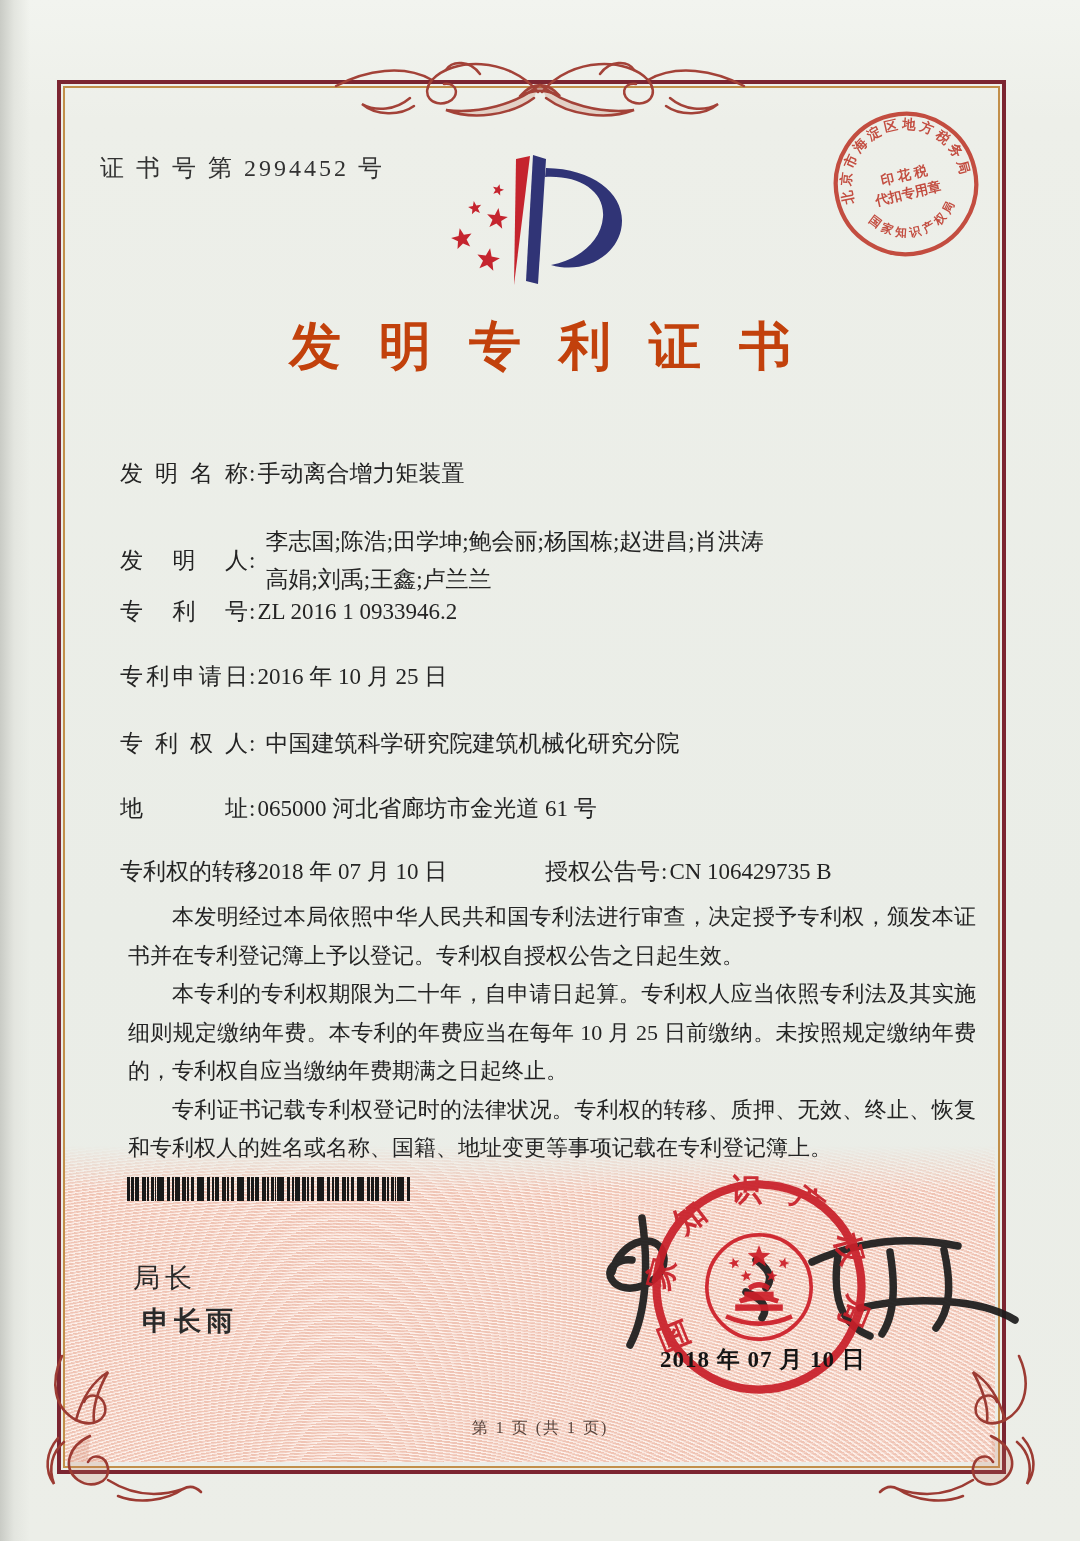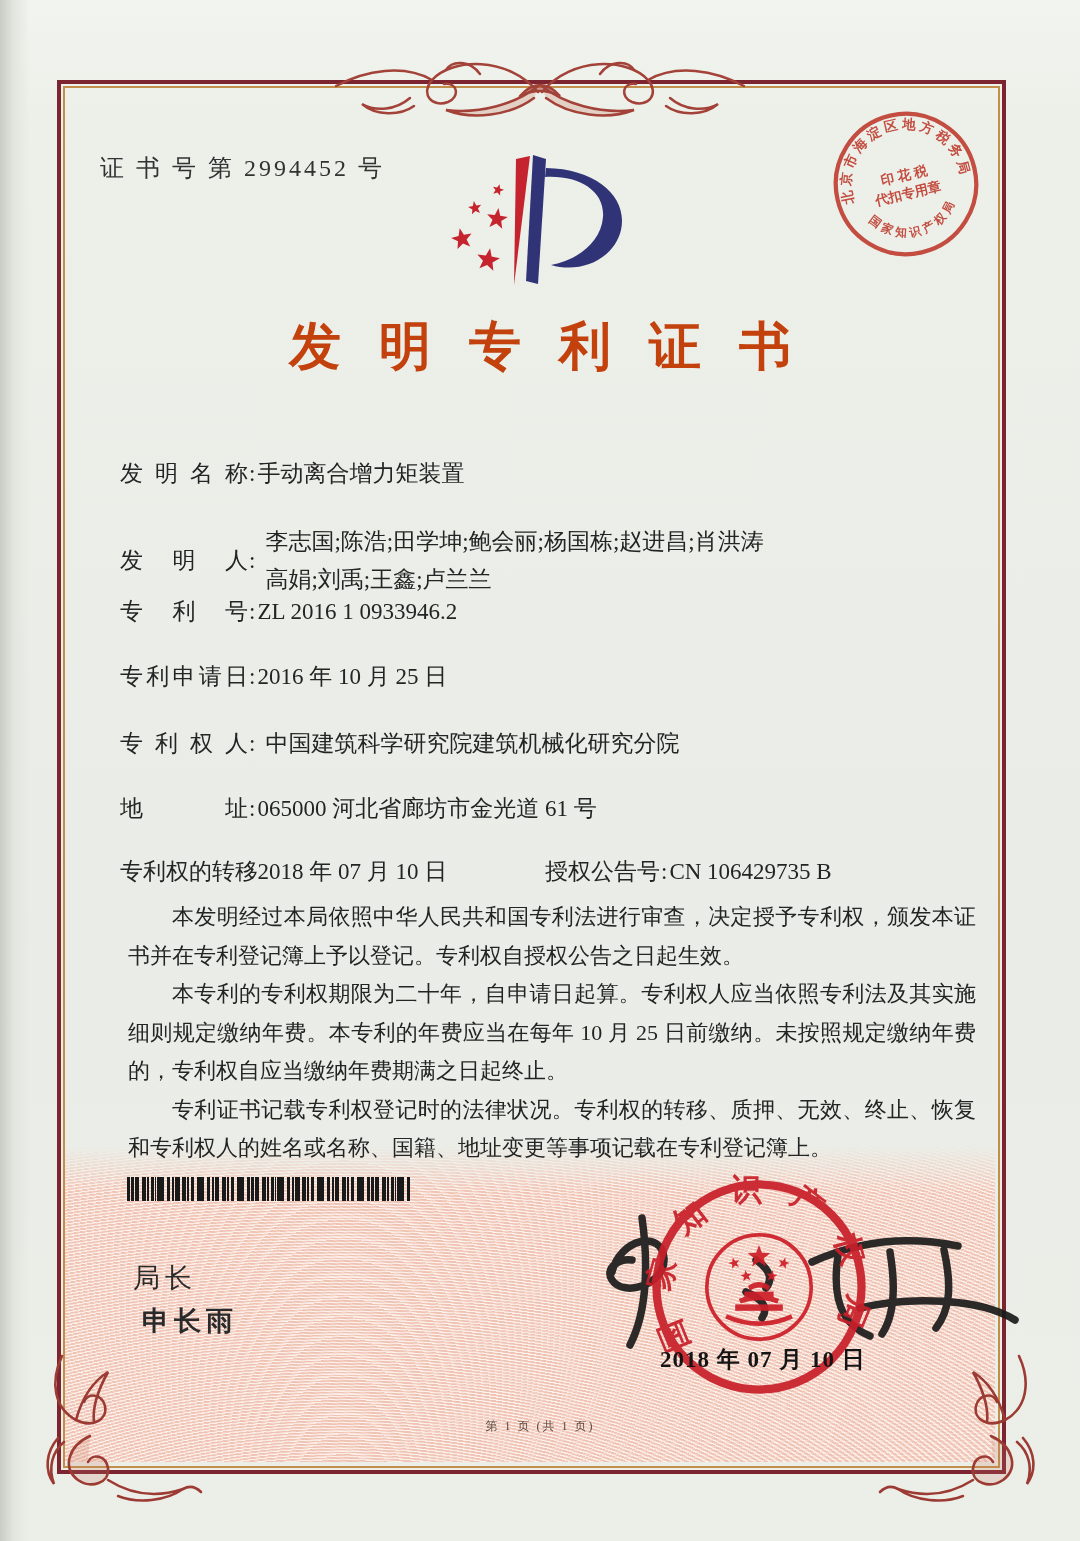--- a/index.html
+++ b/index.html
@@ -54,21 +54,21 @@
       repeating-linear-gradient(90deg,transparent 0 4px,#191919 4px 5px,transparent 5px 12px);}
 
   
   .cmtitle{position:absolute;left:133px;top:1260px;font-family:"Liberation Sans",sans-serif;
            font-weight:400;font-size:27px;letter-spacing:5px;color:#2a2a2a;}
   .cmname{position:absolute;left:133px;top:1303px;font-family:"Liberation Sans",sans-serif;
           font-weight:700;font-size:27px;letter-spacing:5px;color:#2a2a2a;margin-left:9px;}
   .sealdate{position:absolute;left:660px;top:1344px;font-size:23px;font-weight:700;
             letter-spacing:1px;color:#141414;z-index:6;}
   .footer{position:absolute;left:0;top:1418px;width:1080px;box-sizing:border-box;
-          text-align:center;font-size:12px;color:#5a463e;letter-spacing:2px;}
+          text-align:center;font-size:16px;color:#5a463e;letter-spacing:2px;}
 
   svg{position:absolute;overflow:visible;}
   .sigsvg{z-index:4;}
   .sealsvg{z-index:5;opacity:.93;}
   .stampsvg{opacity:.95;transform:rotate(-13deg);}
 </style>
 </head>
 <body>
 
 <div class="pinkzone"></div>

